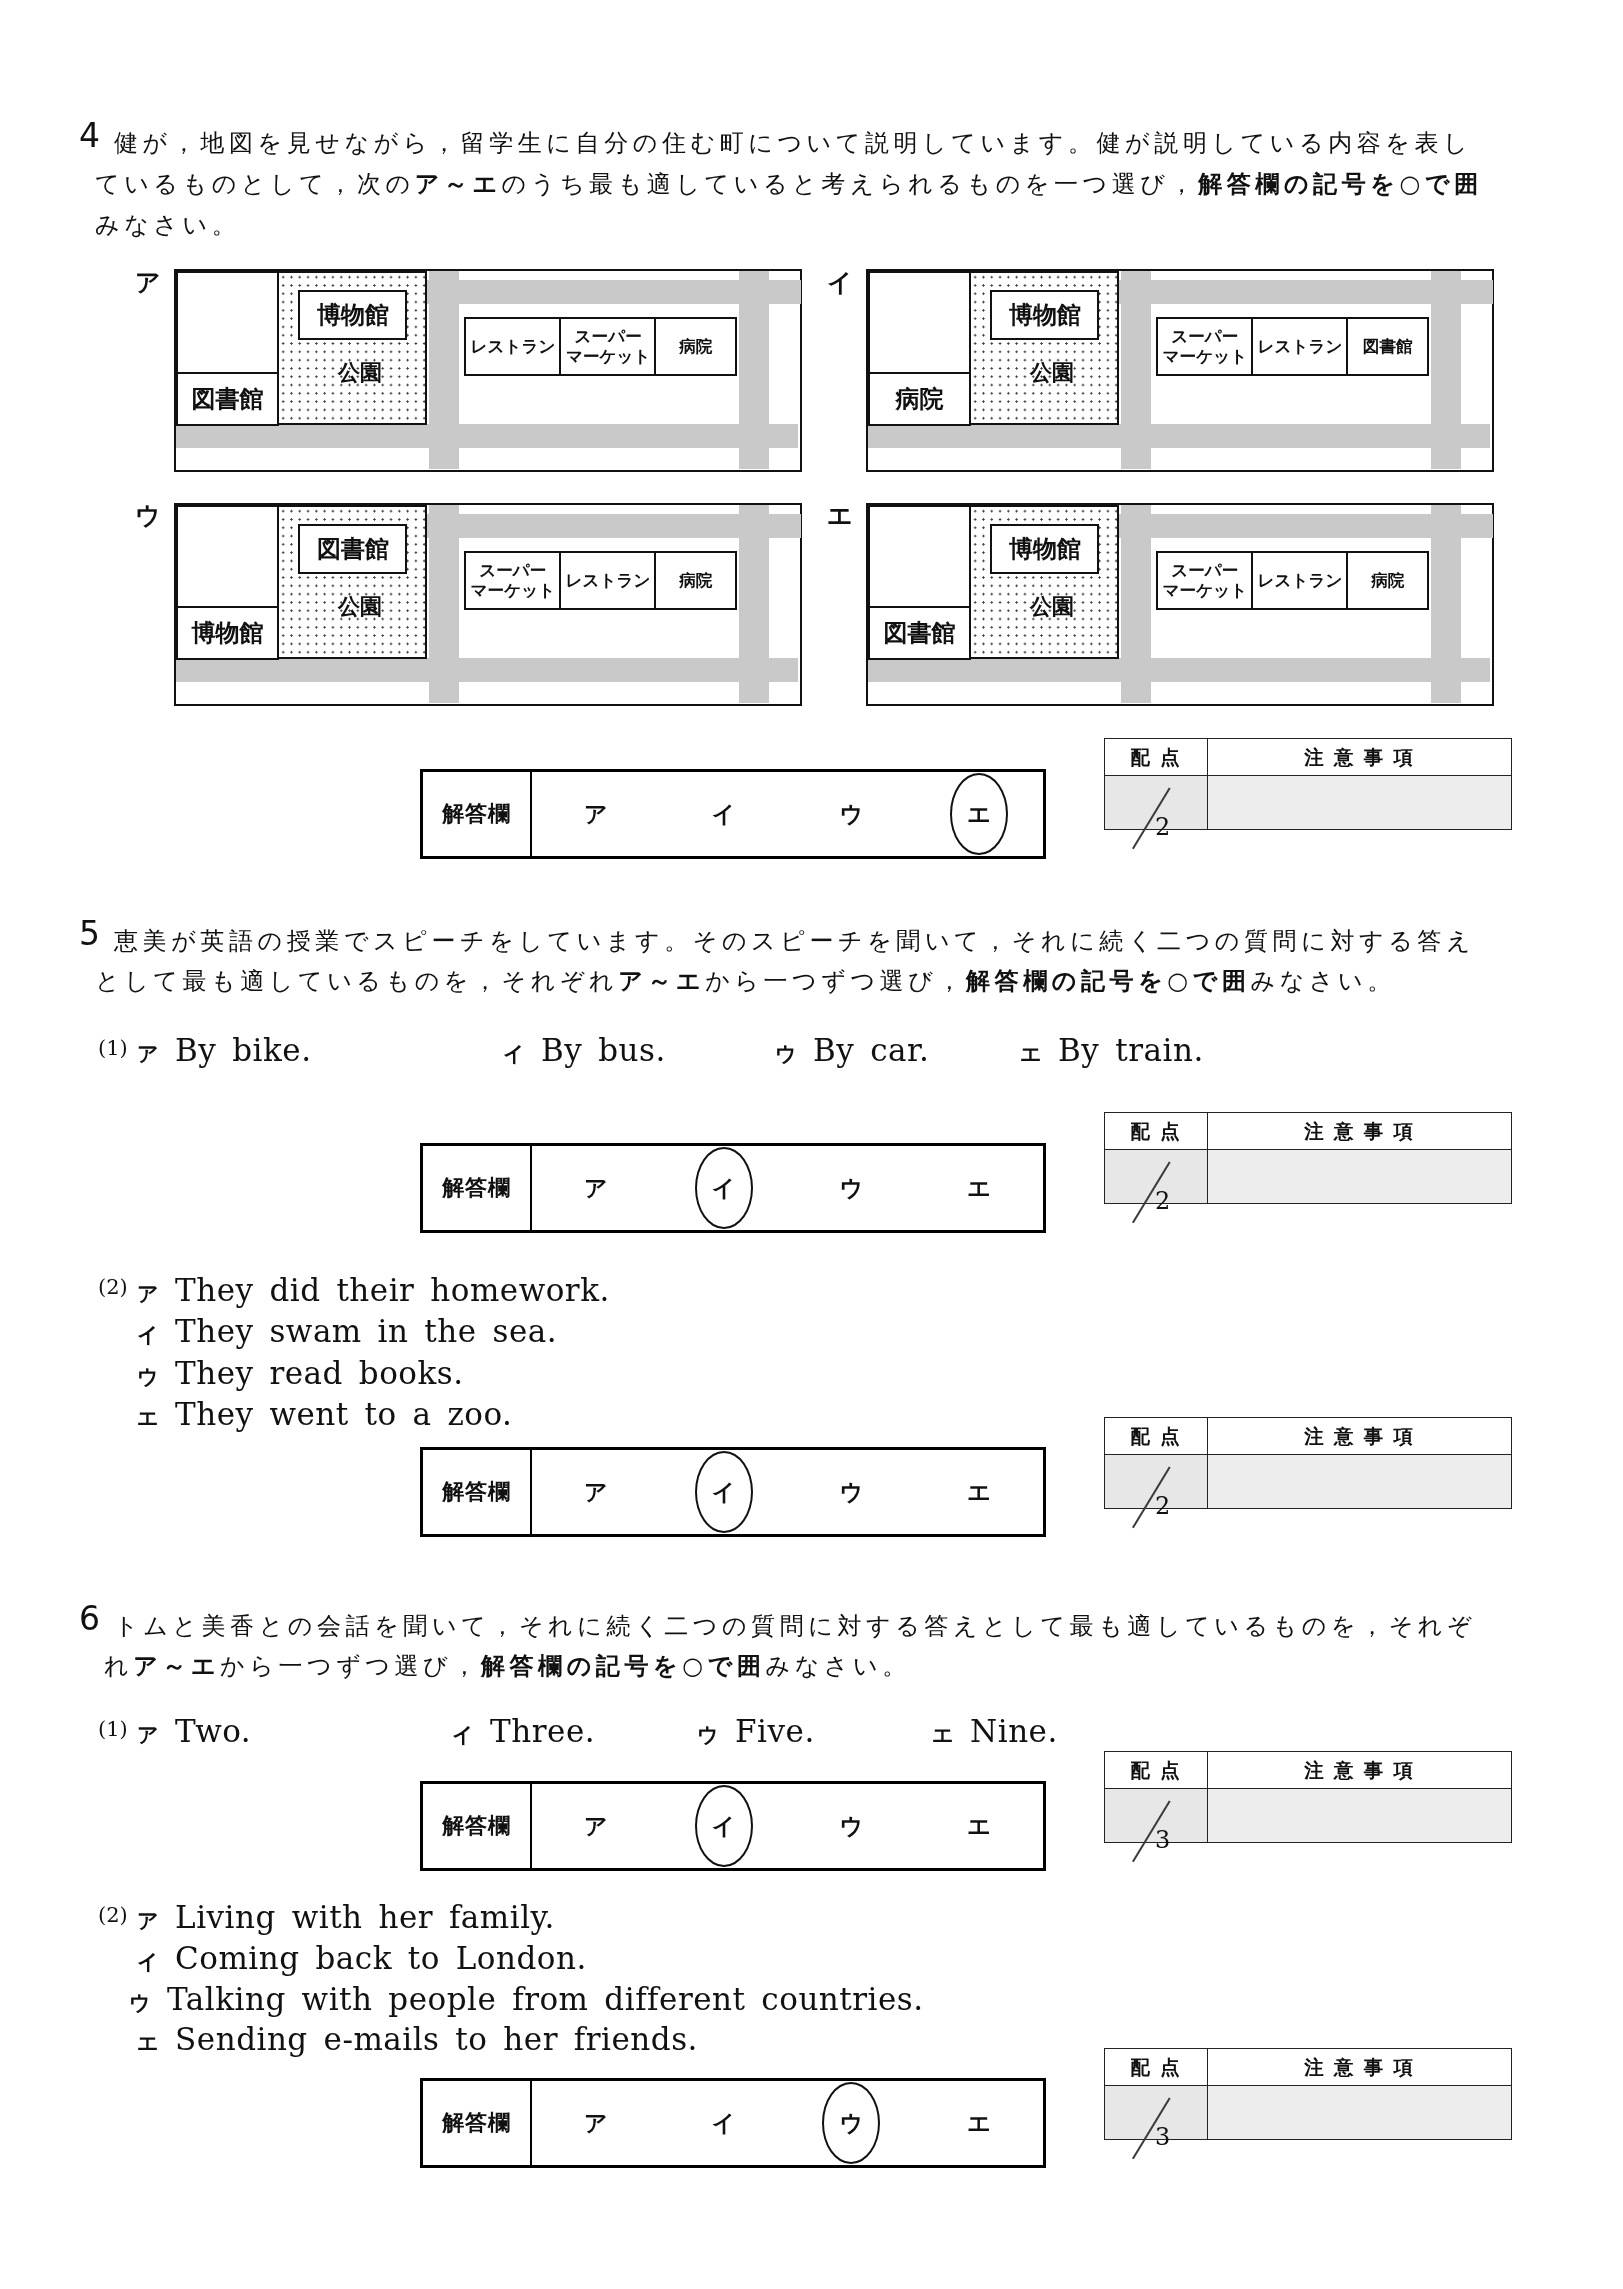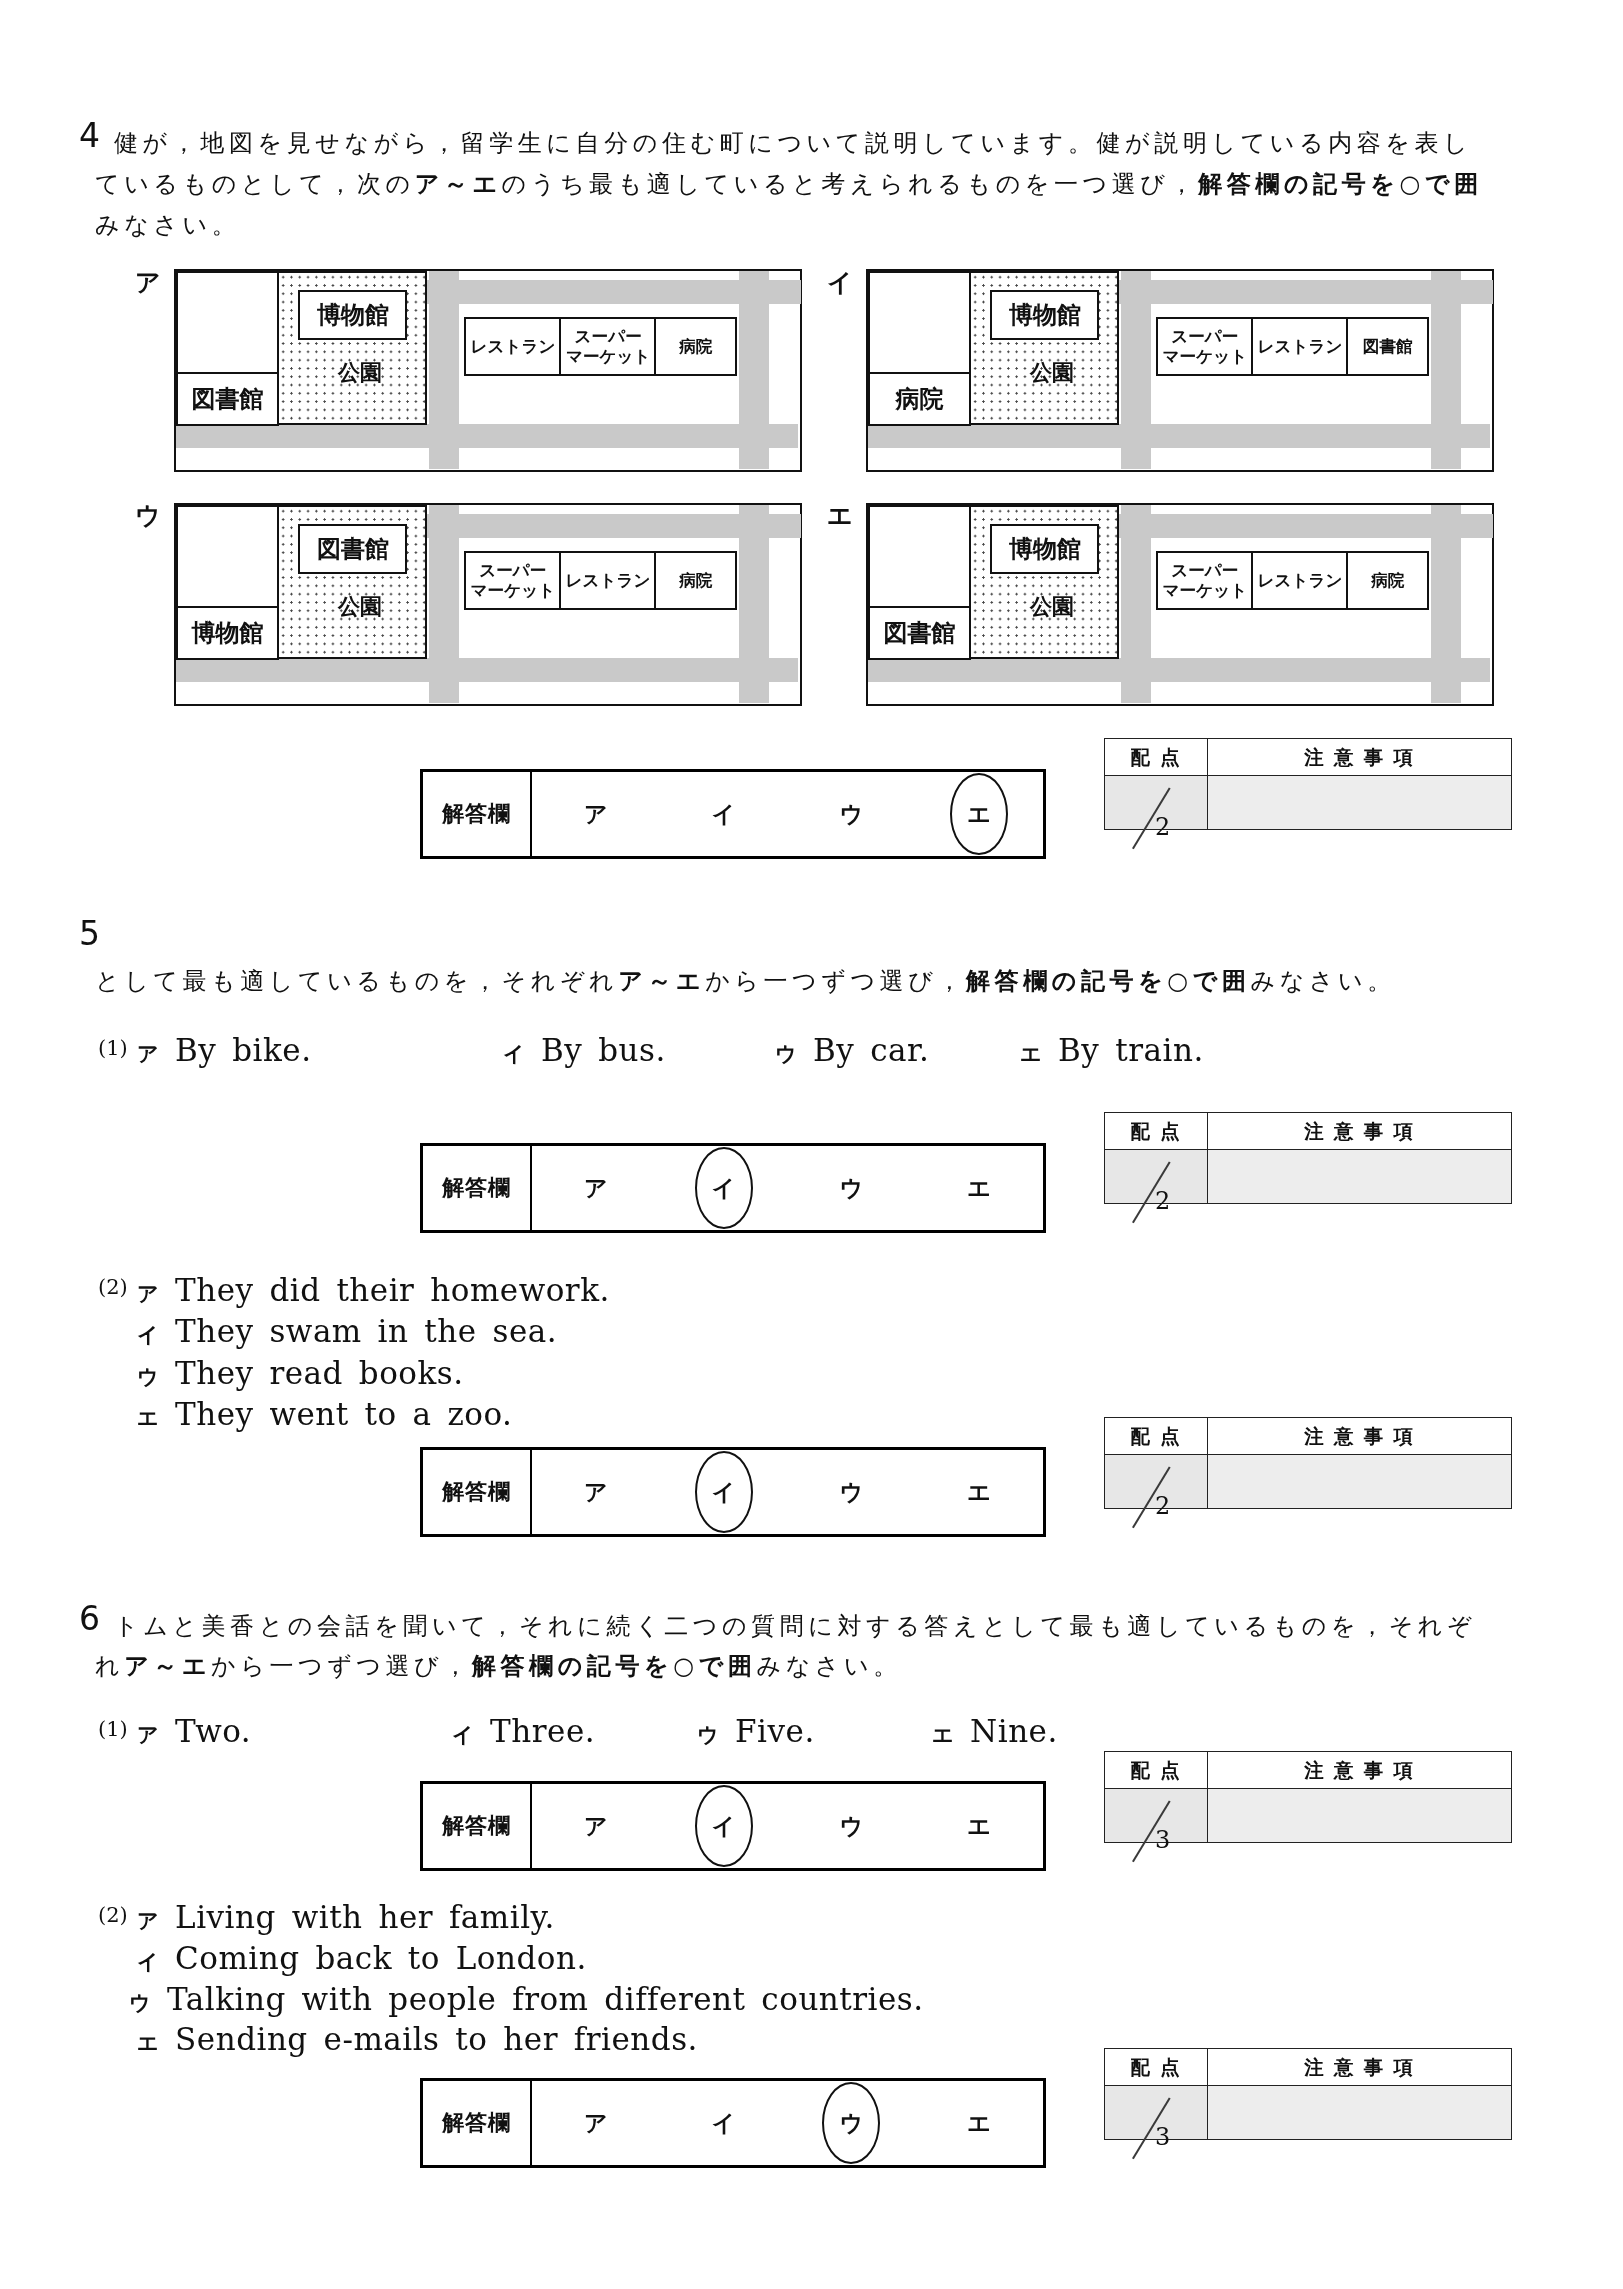--- a/index.html
+++ b/index.html
@@ -295,20 +295,21 @@
     <div class="st-b1">
       <svg width="100" height="82" viewBox="0 0 108 89">
           <line x1="30" y1="79" x2="70" y2="13" stroke="#3a3a3a" stroke-width="2.2"></line>
         </svg>
       <span class="scorenum">2</span>
     </div>
     <div class="st-b2"></div>
   </div>
 
   <div class="abs qnum" style="left:79px; top:914px">5</div>
+  <div class="abs qtext" style="left:114px; top:925px">恵美が英語の授業でスピーチをしています。そのスピーチを聞いて，それに続く二つの質問に対する答え</div>
   <div class="abs qtext" style="left:95px; top:965px"><span>として最も適しているものを，それぞれ</span><span class="gb">ア～エ</span><span>から一つずつ選び，</span><span class="gb">解答欄の記号を○で囲</span><span>みなさい。</span></div>
 
   <div class="abs mark" style="left:98px; top:1036px">(1)</div>
   <div class="optline" style="left:137px; top:1032px"><b class="kana">ア</b><span class="eng">By bike.</span></div>
   <div class="optline" style="left:503px; top:1032px"><b class="kana">イ</b><span class="eng">By bus.</span></div>
   <div class="optline" style="left:775px; top:1032px"><b class="kana">ウ</b><span class="eng">By car.</span></div>
   <div class="optline" style="left:1020px; top:1032px"><b class="kana">エ</b><span class="eng">By train.</span></div>
 
   <div class="ansbox" style="top:1143px">
     <div class="anslabel">解答欄</div>
@@ -369,21 +370,21 @@
       <svg width="100" height="82" viewBox="0 0 108 89">
           <line x1="30" y1="79" x2="70" y2="13" stroke="#3a3a3a" stroke-width="2.2"></line>
         </svg>
       <span class="scorenum">2</span>
     </div>
     <div class="st-b2"></div>
   </div>
 
   <div class="abs qnum" style="left:79px; top:1599px">6</div>
   <div class="abs qtext" style="left:114px; top:1610px">トムと美香との会話を聞いて，それに続く二つの質問に対する答えとして最も適しているものを，それぞ</div>
-  <div class="abs qtext" style="left:95px; top:1650px"><span>れ</span><span class="gb">ア～エ</span><span>から一つずつ選び，</span><span class="gb">解答欄の記号を○で囲</span><span>みなさい。</span></div>
+  <div class="abs qtext" style="left:104px; top:1650px"><span>れ</span><span class="gb">ア～エ</span><span>から一つずつ選び，</span><span class="gb">解答欄の記号を○で囲</span><span>みなさい。</span></div>
 
   <div class="abs mark" style="left:98px; top:1717px">(1)</div>
   <div class="optline" style="left:137px; top:1713px"><b class="kana">ア</b><span class="eng">Two.</span></div>
   <div class="optline" style="left:452px; top:1713px"><b class="kana">イ</b><span class="eng">Three.</span></div>
   <div class="optline" style="left:697px; top:1713px"><b class="kana">ウ</b><span class="eng">Five.</span></div>
   <div class="optline" style="left:932px; top:1713px"><b class="kana">エ</b><span class="eng">Nine.</span></div>
 
   <div class="ansbox" style="top:1781px">
     <div class="anslabel">解答欄</div>
     <div class="ansopts">

